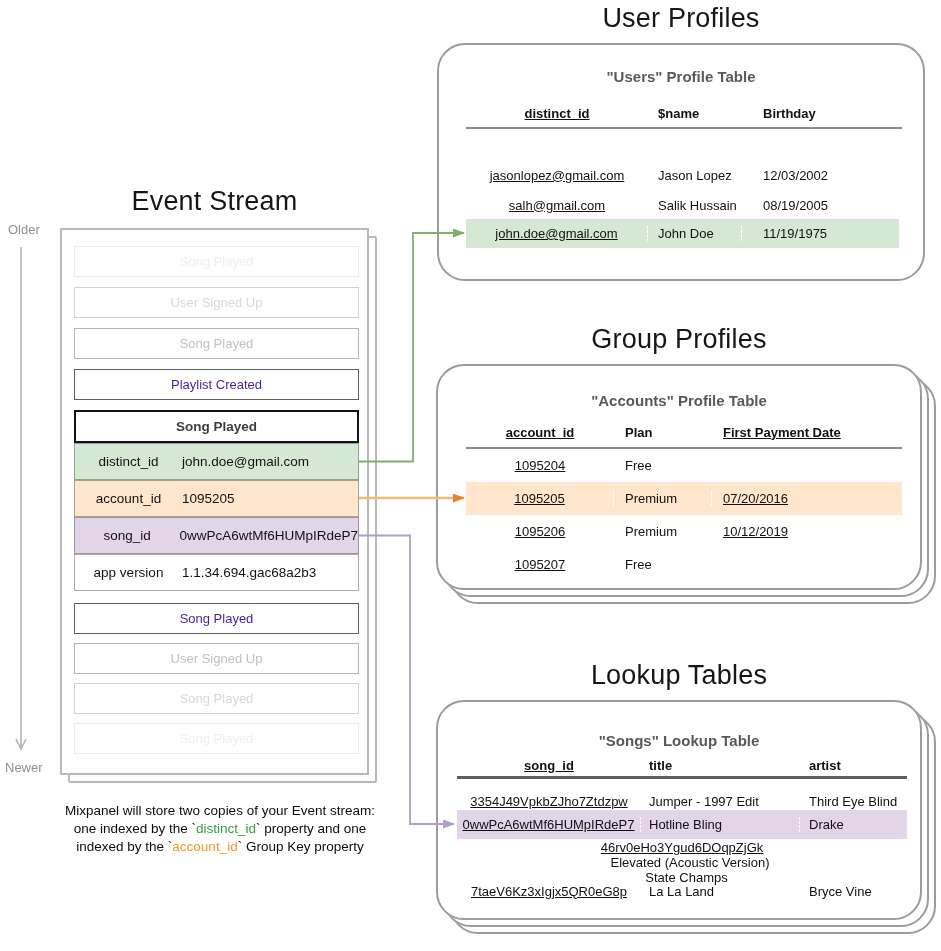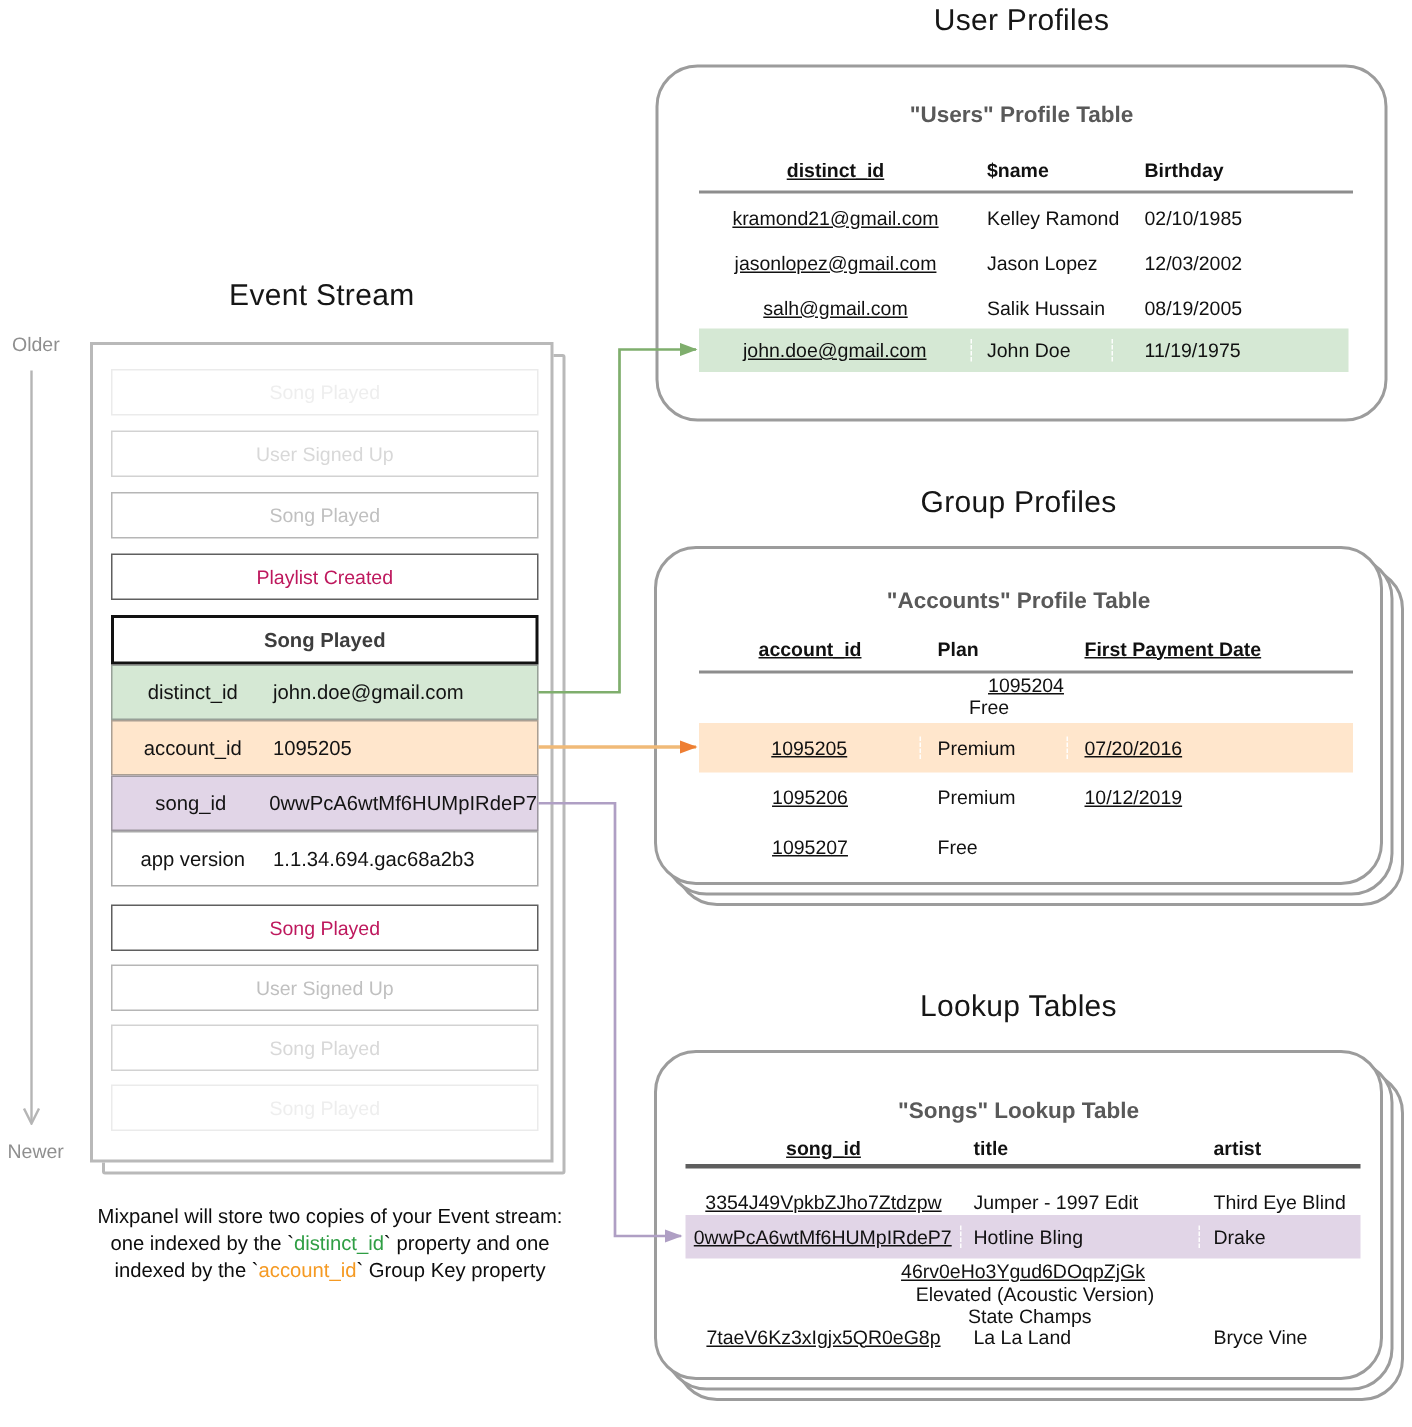--- a/index.html
+++ b/index.html
@@ -1,29 +1,29 @@
 <!DOCTYPE html>
 <html><head>
 <meta charset="utf-8">
 <style>
   html,body{margin:0;padding:0;background:#fff;}
   #stage{position:relative;width:941px;height:951px;background:#fff;
          font-family:"Liberation Sans","DejaVu Sans",sans-serif;color:#111;overflow:hidden;}
 
-  .bigtitle{position:absolute;font-size:20px;color:#161616;text-align:center;letter-spacing:.2px;}
+  .bigtitle{position:absolute;font-size:27px;color:#161616;text-align:center;letter-spacing:.2px;}
 
   
   .stack-layer{position:absolute;background:#fff;border:2px solid #b9b9b9;border-radius:2px;box-sizing:border-box;}
   #es-panel{position:absolute;left:60px;top:228px;width:309px;height:547px;background:#fff;
             border:2px solid #b9b9b9;box-sizing:border-box;z-index:1;}
   .evbox{position:absolute;left:74px;width:285px;height:31px;box-sizing:border-box;
          border:1px solid #8a8a8a;background:#fff;text-align:center;line-height:29px;
          font-size:13px;color:#9a9a9a;z-index:2;}
   .op1{opacity:.16}.op2{opacity:.38}.op3{opacity:.62}
-  .op4{opacity:1;border:1px solid #5f5f5f;color:#be185d;}
+  .op4{opacity:1;border:1px solid #5f5f5f;color:#4c1d95;}
   .e-b1{top:246px}.e-b2{top:287px}.e-b3{top:328px}.e-b4{top:369px}
   .e-a1{top:603px}.e-a2{top:643px}.e-a3{top:683px}.e-a4{top:723px}
 
   .evcard-head{position:absolute;left:74px;top:410px;width:285px;height:33px;box-sizing:border-box;
                border:2px solid #111;background:#fff;text-align:center;line-height:30px;
                font-size:13.5px;font-weight:bold;color:#3d3d3d;z-index:3;}
   .evprop{position:absolute;left:74px;width:285px;height:37px;box-sizing:border-box;
           border:1px solid rgba(100,100,100,.55);display:flex;align-items:center;
           font-size:13.5px;color:#131313;z-index:2;}
   .evprop .k{width:107px;text-align:center;}
@@ -120,25 +120,20 @@
   <div class="evbox op1 e-a4"><span>Song Played</span></div>
 
   <div class="panel" style="left:437px;top:43px;width:488px;height:238px;"></div>
   <div class="ptitle" style="left:437px;top:68px;width:488px;">"Users" Profile Table</div>
   <div class="trow u-grid hdr" style="top:102px;height:22px;">
     <div class="c c1 keytxt">distinct_id</div>
     <div class="c c2">$name</div>
     <div class="c c3">Birthday</div>
   </div>
   <div class="sep" style="left:466px;top:127px;width:436px;height:2px;background:#8d8d8d;"></div>
-  <div class="trow u-grid" style="top:130px;">
-    <div class="c c1 keytxt">kramond21@gmail.com</div>
-    <div class="c c2">Kelley Ramond</div>
-    <div class="c c3">02/10/1985</div>
-  </div>
   <div class="trow u-grid" style="top:160px;">
     <div class="c c1 keytxt">jasonlopez@gmail.com</div>
     <div class="c c2">Jason Lopez</div>
     <div class="c c3">12/03/2002</div>
   </div>
   <div class="trow u-grid" style="top:190px;">
     <div class="c c1 keytxt">salh@gmail.com</div>
     <div class="c c2">Salik Hussain</div>
     <div class="c c3">08/19/2005</div>
   </div>
@@ -151,21 +146,21 @@
   <div class="rlayer" style="left:450px;top:378px;width:486px;height:226px;"></div>
   <div class="rlayer" style="left:443px;top:371px;width:486px;height:226px;"></div>
   <div class="panel" style="left:436px;top:364px;width:486px;height:226px;"></div>
   <div class="ptitle" style="left:436px;top:392px;width:486px;">"Accounts" Profile Table</div>
   <div class="trow a-grid hdr" style="top:421px;height:22px;">
     <div class="c c1 keytxt">account_id</div>
     <div class="c c2">Plan</div>
     <div class="c c3">First Payment Date</div>
   </div>
   <div class="sep" style="left:466px;top:447px;width:436px;height:2px;background:#8d8d8d;"></div>
-  <div class="trow a-grid" style="top:449px;flex-direction:column;">
+  <div class="trow a-grid" style="top:449px;">
     <div class="c c1 keytxt">1095204</div>
     <div class="c c2">Free</div>
     <div class="c c3"></div>
   </div>
   <div class="trow a-grid hl hl-orange" style="top:482px;">
     <div class="c c1 keytxt">1095205</div>
     <div class="c c2">Premium</div>
     <div class="c c3">07/20/2016</div>
   </div>
   <div class="trow a-grid" style="top:515px;">

